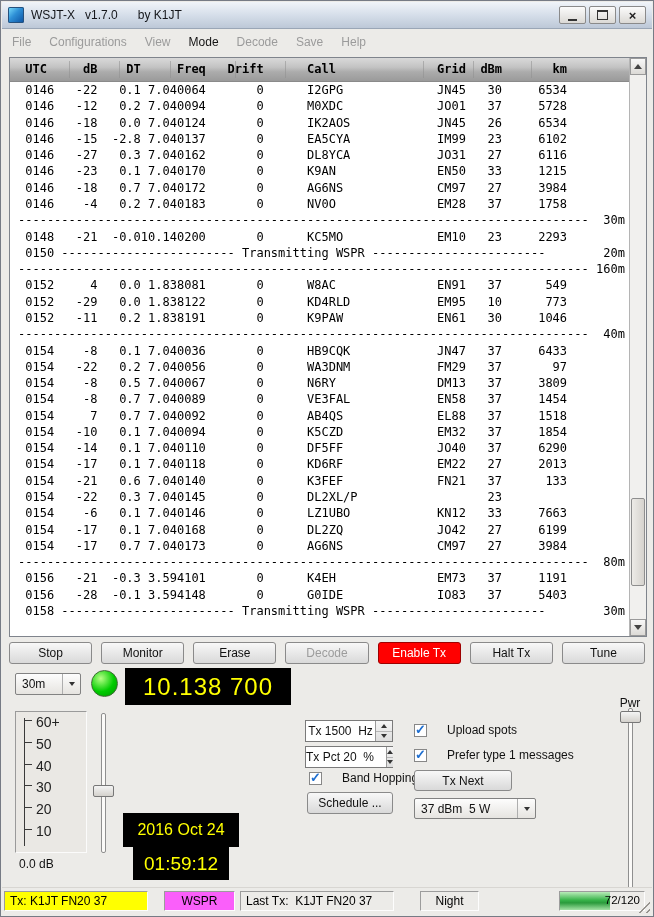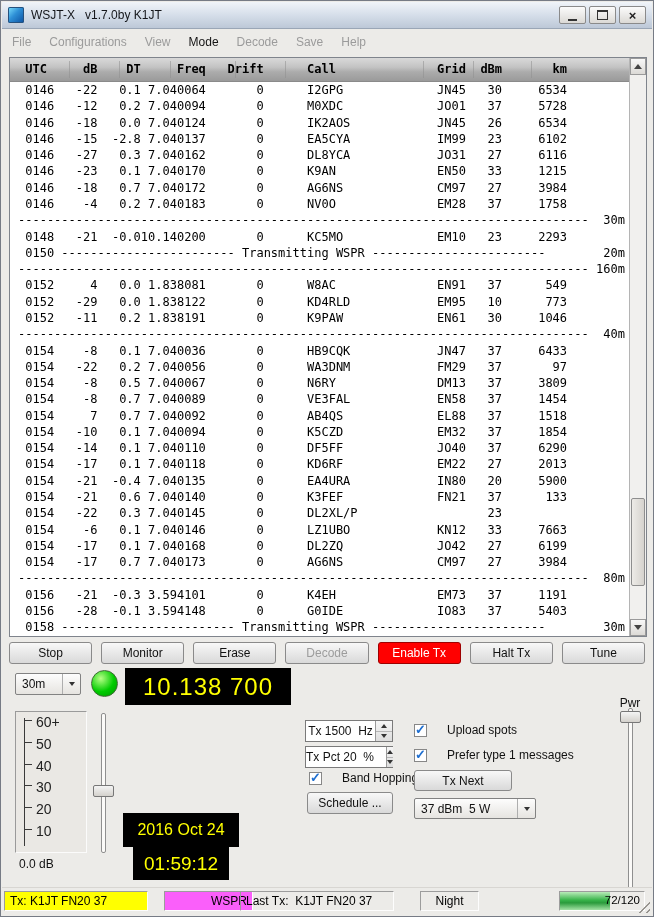--- a/index.html
+++ b/index.html
@@ -14,21 +14,21 @@
   .pre{white-space:pre;}
 
   
   .titlebar{position:absolute;left:1px;top:1px;right:1px;height:27px;
     background:linear-gradient(#F0F4F9,#D3DCE8 55%,#BDC8D7);border-bottom:1px solid #9AA6B6;
     display:flex;align-items:center;padding:0 6px;box-sizing:border-box;}
   .app-icon{width:16px;height:16px;border-radius:2px;margin-right:7px;
     background:linear-gradient(135deg,#7fe3ff 0%,#2e8fd6 45%,#0a4fa0 100%);
     box-shadow:inset 0 0 0 1px #25517e;}
   .title{font-size:12px;color:#14161a;white-space:pre;}
-  .byline{font-size:12px;color:#14161a;}
+  .byline{font-size:12px;color:#14161a;margin-left:20px;}
   .winbtns{margin-left:auto;display:flex;gap:3px;}
   .winbtn{width:25px;height:16px;display:flex;align-items:center;justify-content:center;
     background:linear-gradient(#FBFBFB,#DBD9D5);border:1px solid #8A8A8A;border-radius:2px;}
   .glyph-min{width:9px;height:3px;border-bottom:2px solid #333;margin-top:6px;}
   .glyph-max{width:9px;height:7px;border:1px solid #333;border-top:2px solid #333;}
   .glyph-close{font-size:13px;font-weight:bold;color:#222;line-height:13px;}
 
   
   .menubar{position:absolute;left:2px;top:29px;right:2px;height:23px;display:flex;
     align-items:center;font-size:12px;color:#141414;}
@@ -129,21 +129,21 @@
   .clock-date{left:122px;top:812px;width:116px;height:34px;font-size:16px;}
   .clock-time{left:132px;top:846px;width:96px;height:33px;font-size:19px;}
 
   
   .statusbar{position:absolute;left:1px;right:1px;bottom:1px;height:27px;background:#ECEBE8;
     border-top:1px solid #D8D6D2;}
   .sb-sec{position:absolute;top:3px;height:20px;box-sizing:border-box;border:1px solid;
     border-color:#9C9C9C #FDFDFD #FDFDFD #9C9C9C;font-size:12px;color:#000;
     display:flex;align-items:center;padding:0 5px;}
   .sb-tx{left:2px;width:144px;background:var(--tx-yellow);}
-  .sb-mode{left:162px;width:89px;background:var(--mode-magenta);justify-content:flex-end;}
+  .sb-mode{left:162px;width:71px;background:var(--mode-magenta);justify-content:center;}
   .sb-lasttx{left:238px;width:154px;}
   .sb-period{left:418px;width:59px;justify-content:center;}
   .sb-progress{left:557px;width:86px;padding:0;position:absolute;overflow:hidden;}
   #progress-fill{position:absolute;left:0;top:0;bottom:0;
     background:linear-gradient(#B9EBB9,var(--progress-green) 45%,#2B9B3C 60%,#A5E2A5);}
   .plabel{position:absolute;right:4px;top:2px;font-size:11.5px;color:#000;}
   .grip{position:absolute;right:2px;bottom:2px;width:12px;height:12px;
     background:repeating-linear-gradient(135deg,#97948F 0 1.5px,transparent 1.5px 4.5px);
     clip-path:polygon(100% 0,100% 100%,0 100%);}
 </style>
@@ -199,21 +199,20 @@
         <div class="trow"> 0152   -11   0.2 1.838191       0      K9PAW             EN61   30     1046</div>
         <div class="trow">-------------------------------------------------------------------------------  40m</div>
         <div class="trow"> 0154    -8   0.1 7.040036       0      HB9CQK            JN47   37     6433</div>
         <div class="trow"> 0154   -22   0.2 7.040056       0      WA3DNM            FM29   37       97</div>
         <div class="trow"> 0154    -8   0.5 7.040067       0      N6RY              DM13   37     3809</div>
         <div class="trow"> 0154    -8   0.7 7.040089       0      VE3FAL            EN58   37     1454</div>
         <div class="trow"> 0154     7   0.7 7.040092       0      AB4QS             EL88   37     1518</div>
         <div class="trow"> 0154   -10   0.1 7.040094       0      K5CZD             EM32   37     1854</div>
         <div class="trow"> 0154   -14   0.1 7.040110       0      DF5FF             JO40   37     6290</div>
         <div class="trow"> 0154   -17   0.1 7.040118       0      KD6RF             EM22   27     2013</div>
-        <div class="trow"> 0154   -21  -0.4 7.040135       0      EA4URA            IN80   20     5900</div>
         <div class="trow"> 0154   -21   0.6 7.040140       0      K3FEF             FN21   37      133</div>
         <div class="trow"> 0154   -22   0.3 7.040145       0      DL2XL/P                  23         </div>
         <div class="trow"> 0154    -6   0.1 7.040146       0      LZ1UBO            KN12   33     7663</div>
         <div class="trow"> 0154   -17   0.1 7.040168       0      DL2ZQ             JO42   27     6199</div>
         <div class="trow"> 0154   -17   0.7 7.040173       0      AG6NS             CM97   27     3984</div>
         <div class="trow">-------------------------------------------------------------------------------  80m</div>
         <div class="trow"> 0156   -21  -0.3 3.594101       0      K4EH              EM73   37     1191</div>
         <div class="trow"> 0156   -28  -0.1 3.594148       0      G0IDE             IO83   37     5403</div>
         <div class="trow"> 0158 ------------------------ Transmitting WSPR ------------------------        30m</div>
       </div>

